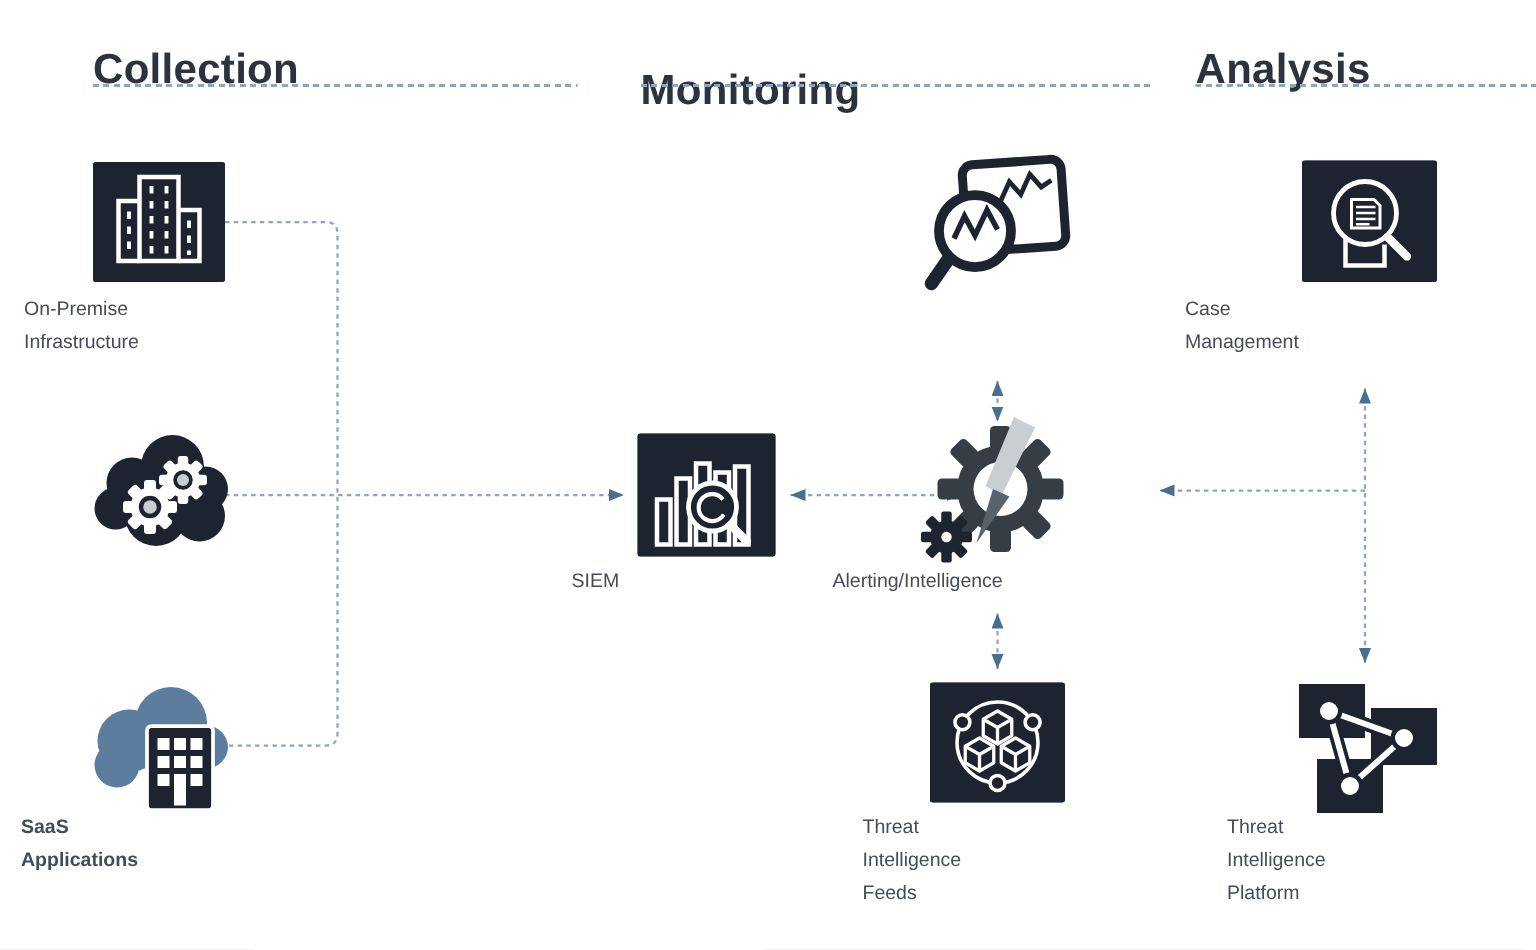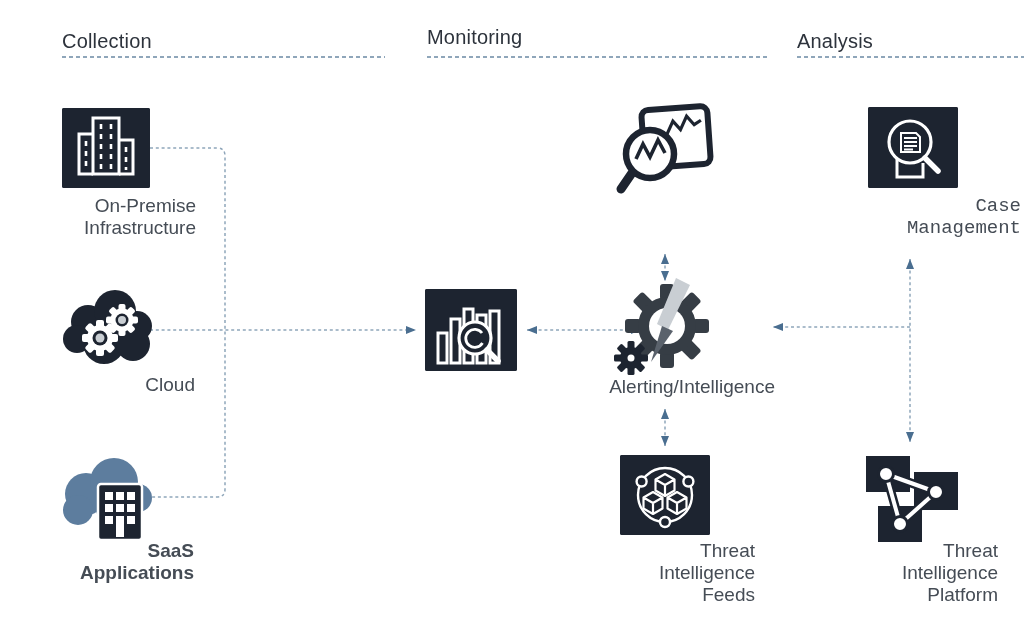--- a/index.html
+++ b/index.html
@@ -14,46 +14,46 @@
     --bolt-light:#c9ced3;
     --bolt-dark:#5a626c;
   }
   *{box-sizing:border-box;margin:0;padding:0;}
   html,body{background:#e9e9e9;font-family:"Liberation Sans","DejaVu Sans",sans-serif;}
   .canvas{
     position:relative;width:1024px;height:633px;background:var(--bg);
     overflow:hidden;margin:0 auto;
   }
   .section-title{
-    position:absolute;font-size:20px;font-weight:400;color:var(--heading);
+    position:absolute;font-size:28px;font-weight:700;color:var(--heading);
     letter-spacing:.2px;
   }
   .section-rule{
     position:absolute;height:2px;
     background-image:repeating-linear-gradient(90deg,var(--line) 0 4px,transparent 4px 7px);
   }
   .node{position:absolute;z-index:2;}
   .node .iconbox{display:block;}
   .darksq{background:var(--panel-dark);border-radius:2px;}
   .node-label{
-    position:absolute;z-index:2;text-align:right;color:var(--text);
-    font-size:19px;line-height:22px;white-space:pre-line;
+    position:absolute;z-index:2;text-align:left;color:var(--text);
+    font-size:13px;line-height:22px;white-space:pre-line;
   }
   svg{display:block;}
   #connectors{position:absolute;inset:0;z-index:1;pointer-events:none;}
 </style>
 </head>
 <body>
 
 <div class="canvas">
 
   <div class="section-title" style="left:62px;top:30px;">Collection</div>
   <div class="section-rule" style="left:62px;top:56px;width:323px;"></div>
 
-  <div class="section-title" style="left:427px;top:26px;">Monitoring</div>
+  <div class="section-title" style="left:427px;top:44px;">Monitoring</div>
   <div class="section-rule" style="left:427px;top:56px;width:341px;"></div>
 
   <div class="section-title" style="left:797px;top:30px;">Analysis</div>
   <div class="section-rule" style="left:797px;top:56px;width:227px;"></div>
 
   <svg id="connectors" width="1024" height="633" viewBox="0 0 1024 633">
     <defs>
       <marker id="ah" markerUnits="userSpaceOnUse" markerWidth="11" markerHeight="9" refX="10" refY="4" orient="auto-start-reverse">
         <path d="M0,0 L10,4 L0,8 Z" style="fill:var(--arrow,#4a6e90)"></path>
       </marker>
@@ -132,21 +132,20 @@
           <rect x="60.5" y="20" width="7" height="9" rx="2" transform="rotate(225 64 36)"></rect>
           <rect x="60.5" y="20" width="7" height="9" rx="2" transform="rotate(270 64 36)"></rect>
           <rect x="60.5" y="20" width="7" height="9" rx="2" transform="rotate(315 64 36)"></rect>
           <circle cx="64" cy="36" r="11.5"></circle>
         </g>
         <circle cx="64" cy="36" r="6.5" style="fill:var(--panel-dark,#1d2430)"></circle>
         <circle cx="64" cy="36" r="4" fill="#c9ced3"></circle>
       </g>
     </svg>
   </div>
-  <div class="node-label" style="left:15px;top:374px;width:180px;">Cloud</div>
 
   <div class="node" style="left:56px;top:452px;">
     <svg class="iconbox" width="96" height="88" viewBox="0 0 96 88">
       <g style="fill:var(--accent-blue,#5d7d9e)">
         <circle cx="30" cy="42" r="21"></circle>
         <circle cx="58" cy="30" r="24"></circle>
         <circle cx="82" cy="46" r="14"></circle>
         <circle cx="22" cy="58" r="15"></circle>
         <circle cx="60" cy="56" r="20"></circle>
       </g>
@@ -177,20 +176,21 @@
         <rect x="26" y="30" width="9" height="44"></rect>
         <rect x="39" y="20" width="9" height="54"></rect>
         <rect x="52" y="26" width="9" height="48"></rect>
         <rect x="65" y="22" width="9" height="52"></rect>
       </g>
       <circle cx="50" cy="49" r="16" style="fill:var(--panel-dark,#1d2430)" stroke="#fff" stroke-width="3.2"></circle>
       <path d="M57,44 A9,9 0 1 0 57.5,54" fill="none" stroke="#fff" stroke-width="2.8"></path>
       <line x1="62" y1="61" x2="73" y2="72" stroke="#fff" stroke-width="5.5" stroke-linecap="round"></line>
     </svg>
   </div>
+  <div class="node-label" style="left:381px;top:376px;width:180px;">SIEM</div>
 
   <div class="node" style="left:613px;top:102px;">
     <svg class="iconbox" width="104" height="96" viewBox="0 0 104 96">
       <g transform="rotate(-4 63 35)">
         <rect x="30" y="6" width="66" height="58" rx="7" fill="#fff" style="stroke:var(--panel-dark,#1d2430)" stroke-width="6"></rect>
         <polyline points="54,32 61,19 68,28 75,15 82,24 89,20" fill="none" style="stroke:var(--panel-dark,#1d2430)" stroke-width="3.2"></polyline>
       </g>
       <circle cx="37" cy="52" r="24" fill="#fff" style="stroke:var(--panel-dark,#1d2430)" stroke-width="6.5"></circle>
       <polyline points="23,57 30,42 37,55 45,38 52,51" fill="none" style="stroke:var(--panel-dark,#1d2430)" stroke-width="3.6"></polyline>
       <line x1="19" y1="71" x2="8" y2="87" style="stroke:var(--panel-dark,#1d2430)" stroke-width="9" stroke-linecap="round"></line>
@@ -262,21 +262,21 @@
       <path d="M33,26 H48 L52,30 V45 H33 Z" fill="none" stroke="#fff" stroke-width="2"></path>
       <g stroke="#fff" stroke-width="1.8">
         <line x1="36" y1="31" x2="49" y2="31"></line>
         <line x1="36" y1="35" x2="49" y2="35"></line>
         <line x1="36" y1="39" x2="49" y2="39"></line>
         <line x1="36" y1="42.5" x2="45" y2="42.5"></line>
       </g>
       <line x1="57" y1="51" x2="70" y2="64" stroke="#fff" stroke-width="5.5" stroke-linecap="round"></line>
     </svg>
   </div>
-  <div class="node-label" style="left:841px;top:195px;width:180px;font-family:Liberation Mono, monospace;">Case
+  <div class="node-label" style="left:790px;top:195px;width:180px;">Case
 Management</div>
 
   <div class="node" style="left:858px;top:452px;">
     <svg class="iconbox" width="100" height="92" viewBox="0 0 100 92">
       <g style="fill:var(--panel-dark,#1d2430)">
         <rect x="8" y="4" width="44" height="36"></rect>
         <rect x="56" y="20" width="44" height="38"></rect>
         <rect x="20" y="54" width="44" height="36"></rect>
       </g>
 

